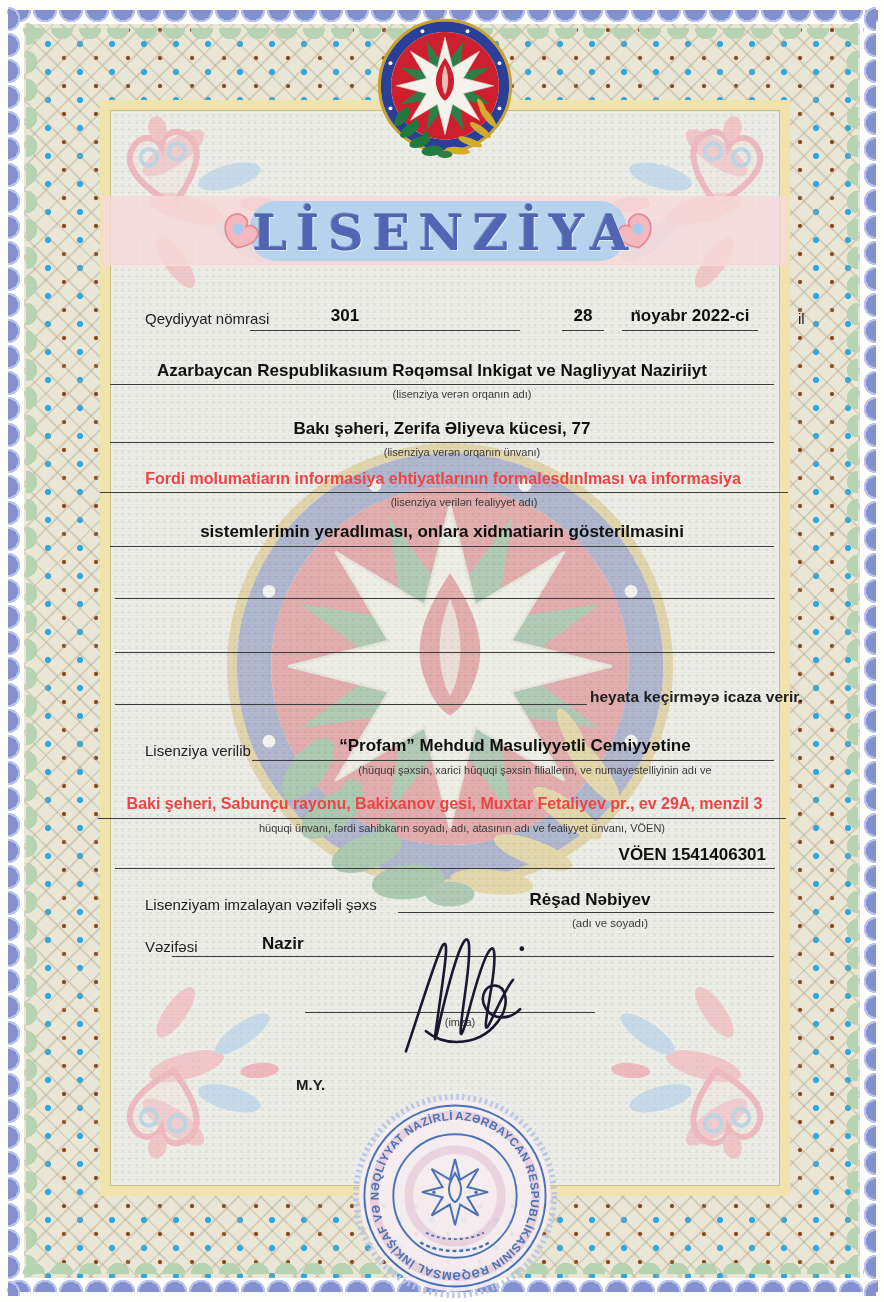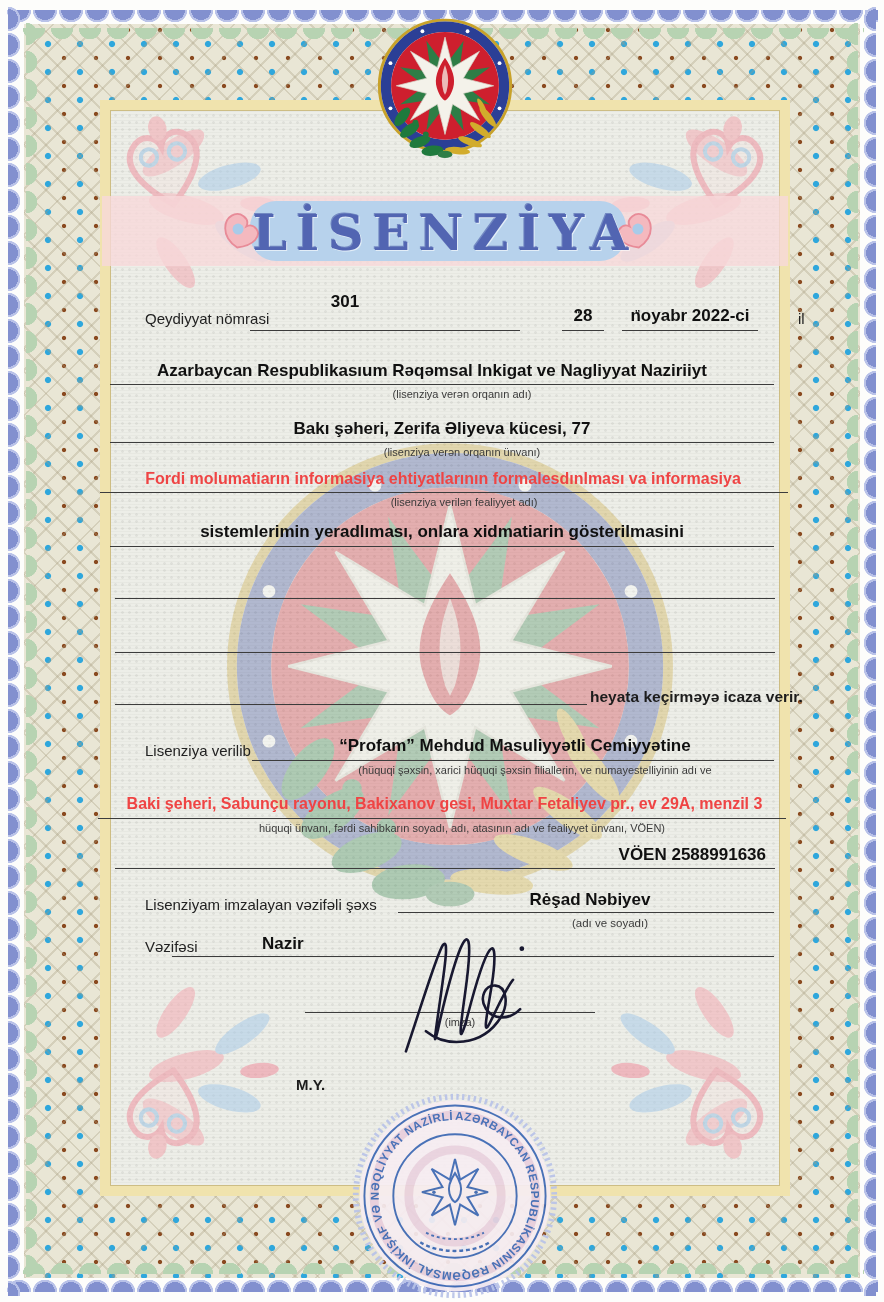--- a/index.html
+++ b/index.html
@@ -172,21 +172,21 @@
   <svg class="title-heart" style="left:216px;" viewBox="0 0 50 50">
       <use href="#side-heart"></use>
     </svg>
   <svg class="title-heart" style="left:614px;transform:scaleX(-1);" viewBox="0 0 50 50">
       <use href="#side-heart"></use>
     </svg>
   <div class="title-text">LİSENZİYA</div>
 
   <span class="t lbl" style="left:118px;top:310px;">Qeydiyyat nömrasi</span>
   <div class="uline" style="left:250px;top:330px;width:270px;"></div>
-  <span class="t val ctr" style="left:250px;top:292px;width:190px;text-align:center;">301</span>
+  <span class="t val ctr" style="left:250px;top:306px;width:190px;text-align:center;">301</span>
   <span class="t lbl" style="left:548px;top:306px;">“</span>
   <div class="uline" style="left:562px;top:330px;width:42px;"></div>
   <span class="t val ctr" style="left:562px;top:306px;width:42px;">28</span>
   <span class="t lbl" style="left:608px;top:306px;">”</span>
   <div class="uline" style="left:622px;top:330px;width:136px;"></div>
   <span class="t val ctr" style="left:616px;top:306px;width:148px;">noyabr 2022-ci</span>
   <span class="t lbl" style="left:771px;top:310px;">il</span>
 
   <span class="t val ctr" style="left:100px;top:361px;width:664px;">Azarbaycan Respublikasıum Rəqəmsal Inkigat ve Nagliyyat Naziriiyt</span>
   <div class="uline" style="left:110px;top:384px;width:664px;"></div>
@@ -210,21 +210,21 @@
 
   <span class="t lbl" style="left:118px;top:742px;">Lisenziya verilib</span>
   <span class="t val ctr" style="left:255px;top:736px;width:520px;">“Profam” Mehdud Masuliyyətli Cemiyyətine</span>
   <div class="uline" style="left:252px;top:760px;width:522px;"></div>
   <span class="t cap ctr" style="left:255px;top:764px;width:520px;">(hüquqi şəxsin, xarici hüquqi şəxsin filiallerin, ve numayestelliyinin adı ve</span>
 
   <span class="t val16 ctr" style="left:95px;top:795px;width:699px;">Baki şeheri, Sabunçu rayonu, Bakixanov gesi, Muxtar Fetaliyev pr., ev 29A, menzil 3</span>
   <div class="uline" style="left:98px;top:818px;width:688px;"></div>
   <span class="t cap ctr" style="left:98px;top:822px;width:688px;">hüquqi ünvanı, fərdi sahibkarın soyadı, adı, atasının adı ve fealiyyet ünvanı, VÖEN)</span>
 
-  <span class="t val" style="left:400px;top:845px;width:366px;text-align:right;">VÖEN 2588991636</span>
+  <span class="t val" style="left:400px;top:845px;width:366px;text-align:right;">VÖEN 1541406301</span>
   <div class="uline" style="left:115px;top:868px;width:660px;"></div>
 
   <span class="t lbl" style="left:118px;top:896px;">Lisenziyam imzalayan vəzifəli şəxs</span>
   <span class="t val ctr" style="left:420px;top:890px;width:340px;">Rėşad Nəbiyev</span>
   <div class="uline" style="left:398px;top:912px;width:376px;"></div>
   <span class="t cap ctr" style="left:420px;top:917px;width:340px;font-size:11.5px;">(adı ve soyadı)</span>
 
   <span class="t lbl" style="left:118px;top:938px;">Vəzifəsi</span>
   <span class="t val" style="left:262px;top:934px;">Nazir</span>
   <div class="uline" style="left:172px;top:956px;width:602px;"></div>

